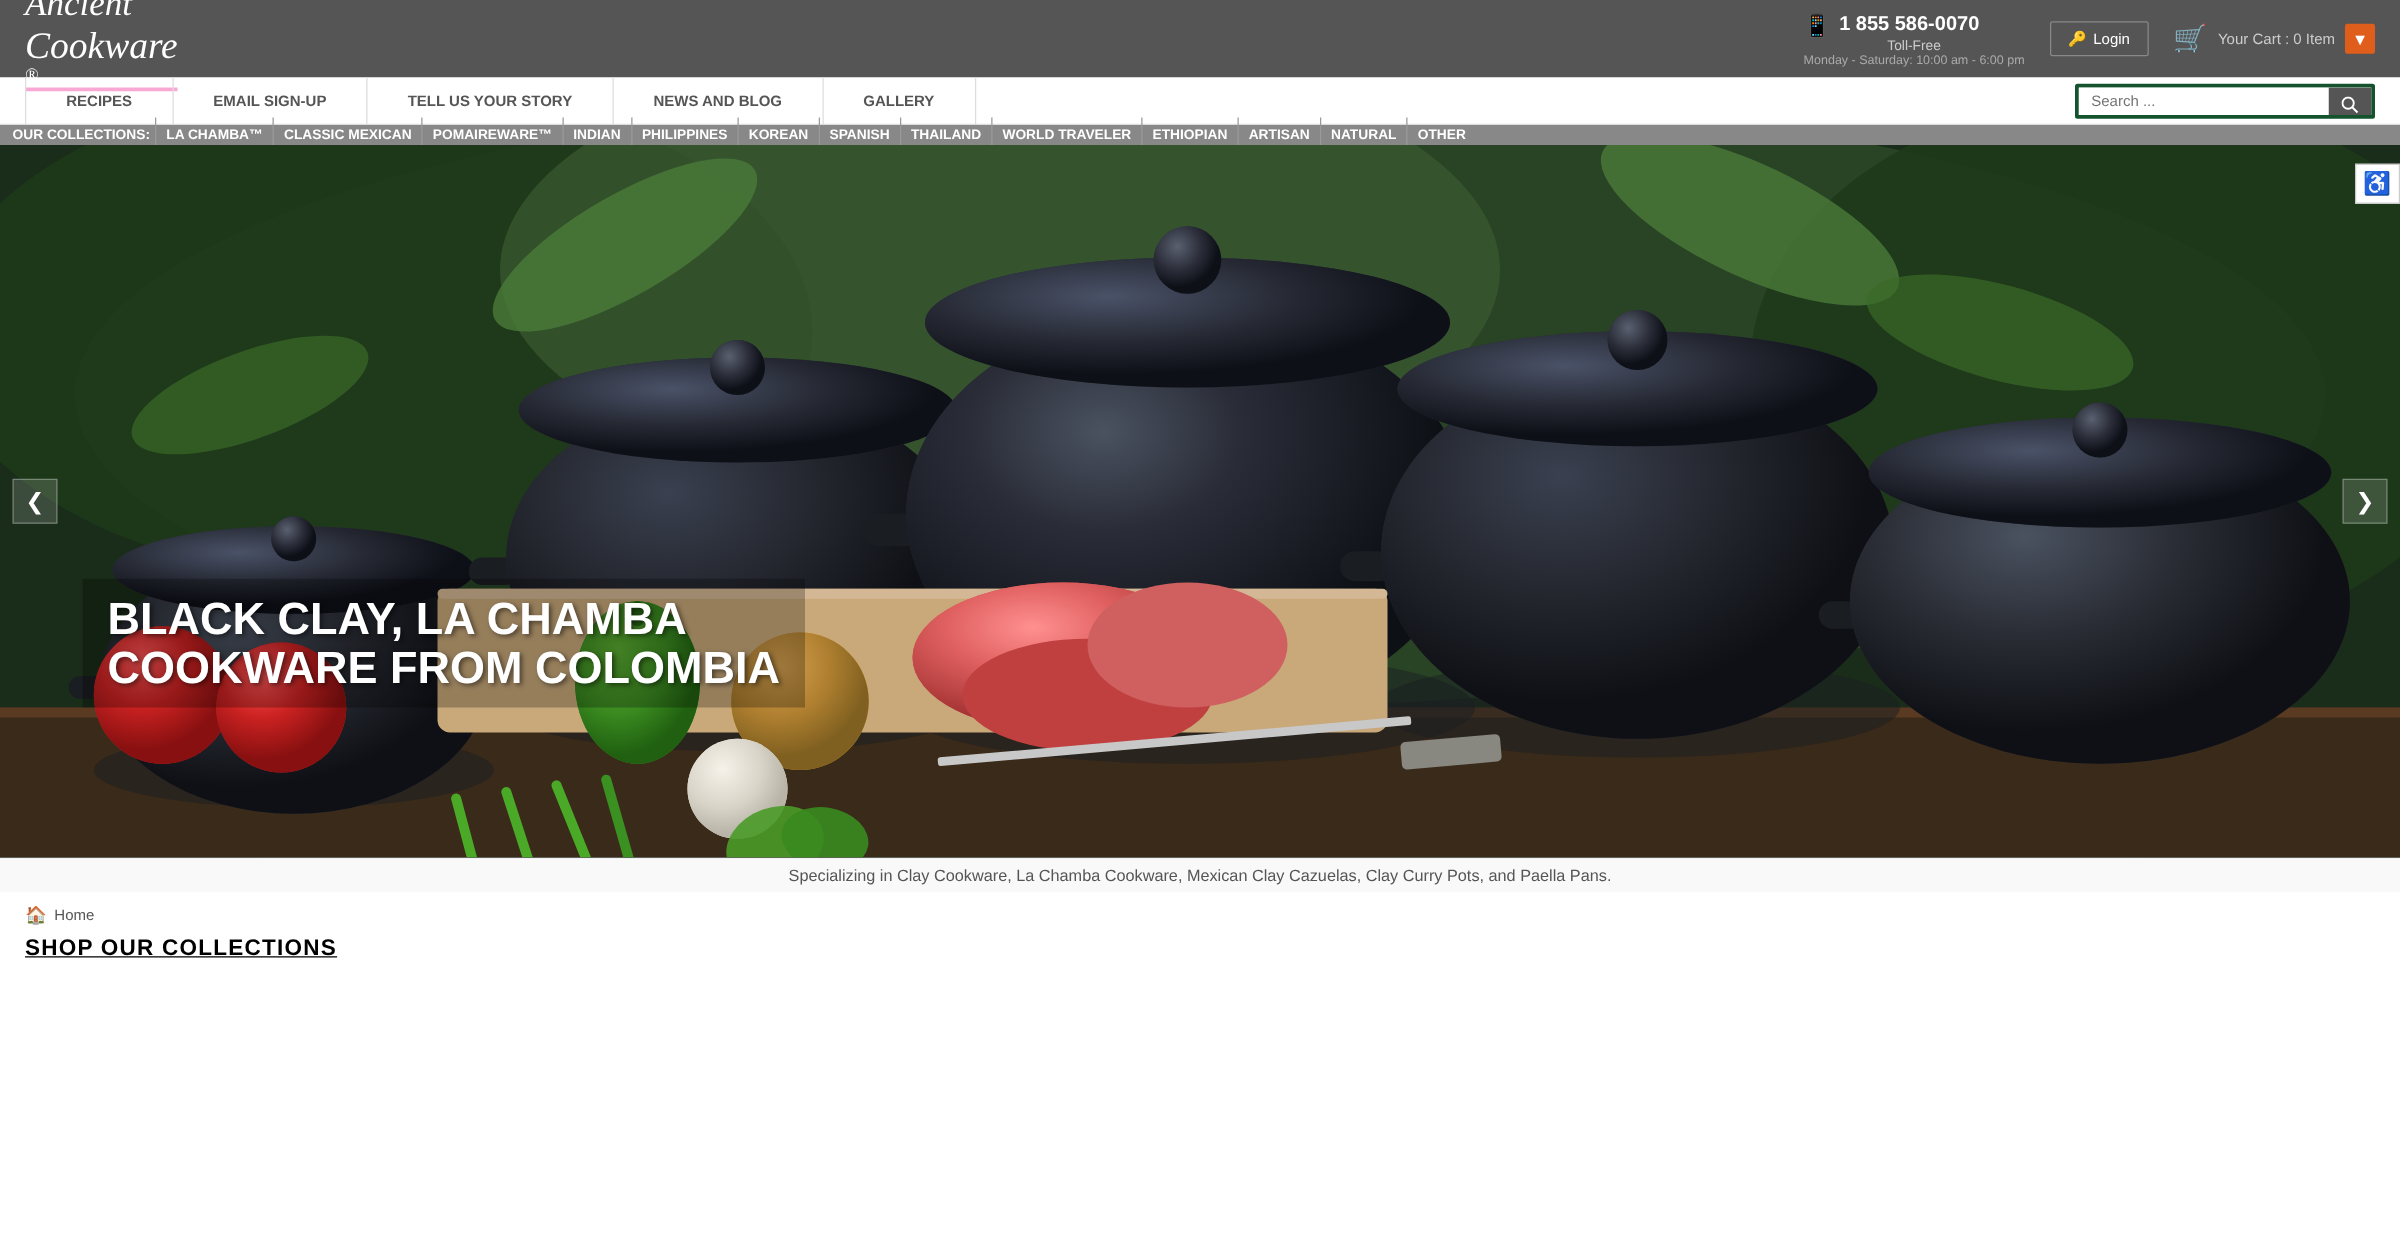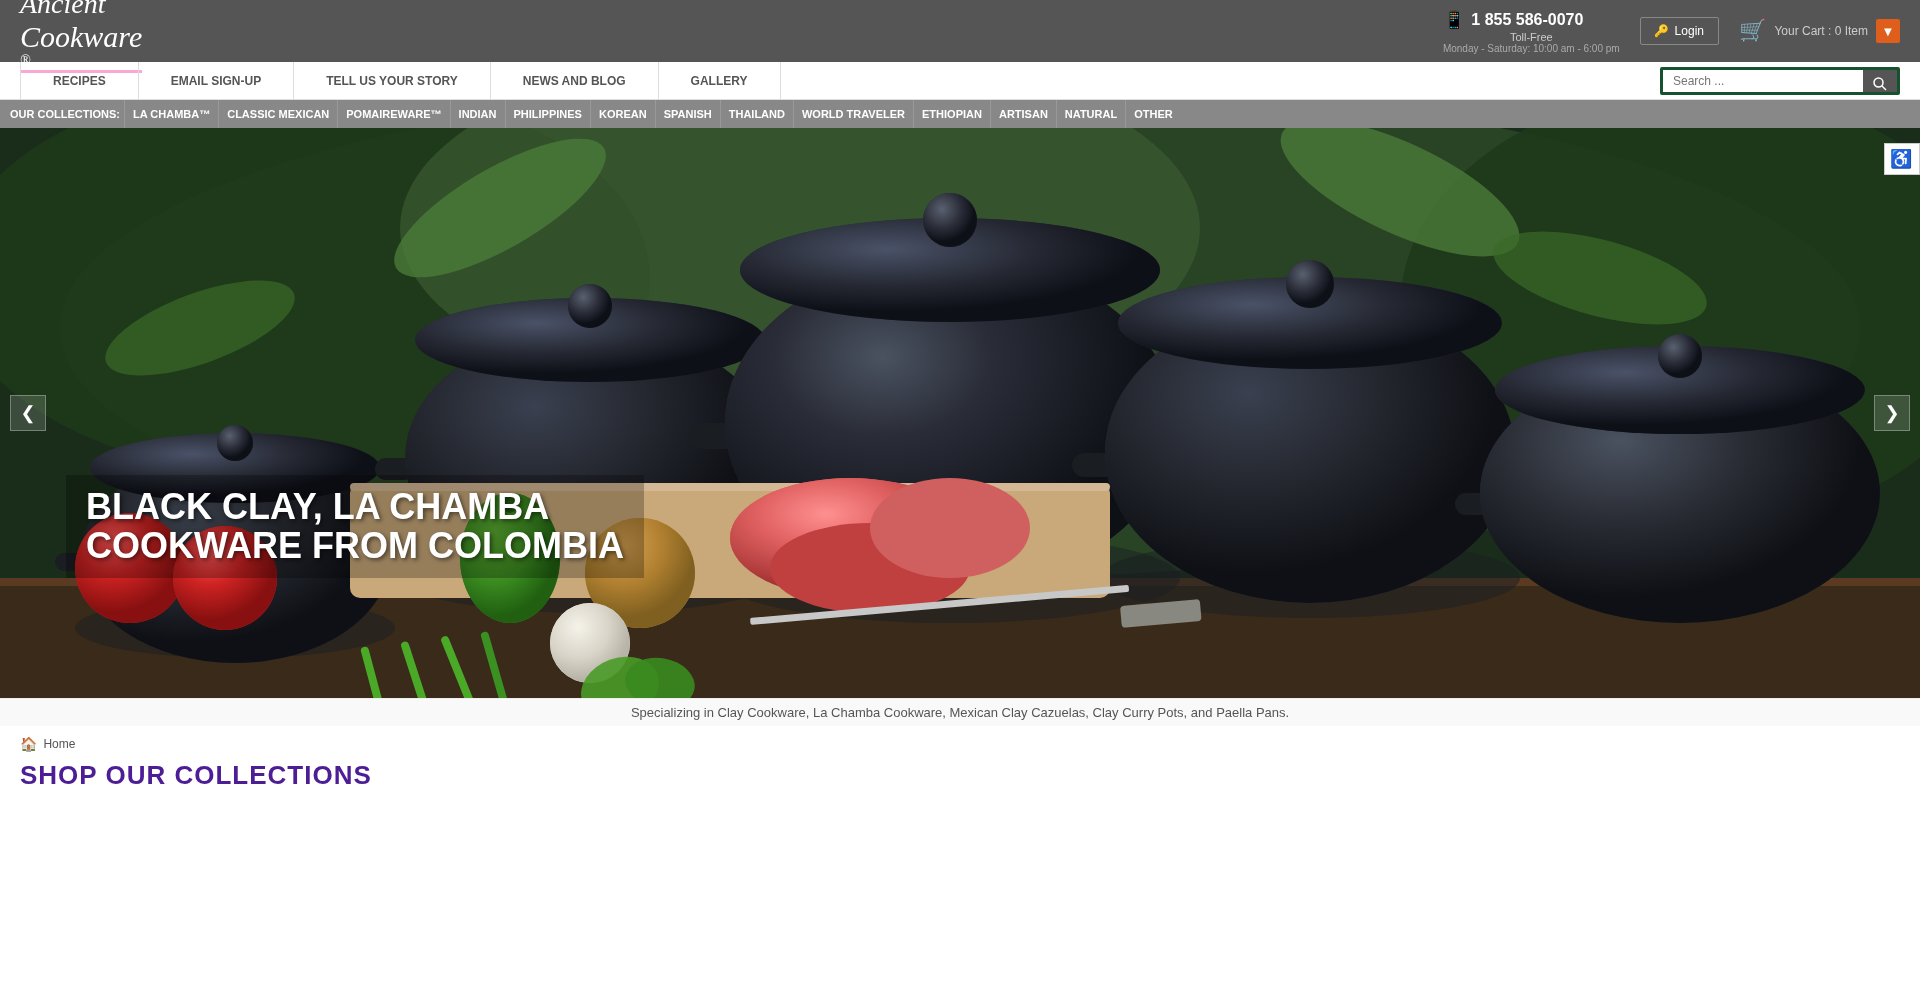--- a/index.html
+++ b/index.html
@@ -163,21 +163,21 @@
       display: flex;
       align-items: center;
       justify-content: center;
     }
 
     
     .collections-bar {
       background: #888;
       display: flex;
       align-items: center;
-      height: 28px;
+      height: 16px;
       padding: 0 10px;
     }
     .collections-label {
       color: #fff;
       font-size: 11px;
       font-weight: bold;
       white-space: nowrap;
       margin-right: 4px;
       text-transform: uppercase;
     }
@@ -272,25 +272,26 @@
     .breadcrumb {
       display: flex;
       align-items: center;
       gap: 6px;
       font-size: 12px;
       color: #555;
       margin-bottom: 8px;
     }
     .home-icon { font-size: 14px; color: #555; }
     .shop-heading {
-      font-size: 26px;
-      font-weight: bold;
-      color: #4c1d95;
+      font-size: 18px;
+      font-weight: bold;
+      color: #000000;
       text-transform: uppercase;
       letter-spacing: 1px;
+      text-decoration: underline;
     }
     .specializing-text {
       font-size: 13px;
       color: #555;
       text-align: center;
       padding: 6px 0;
       background: #f9f9f9;
       border-top: 1px solid #eee;
     }
   </style>

